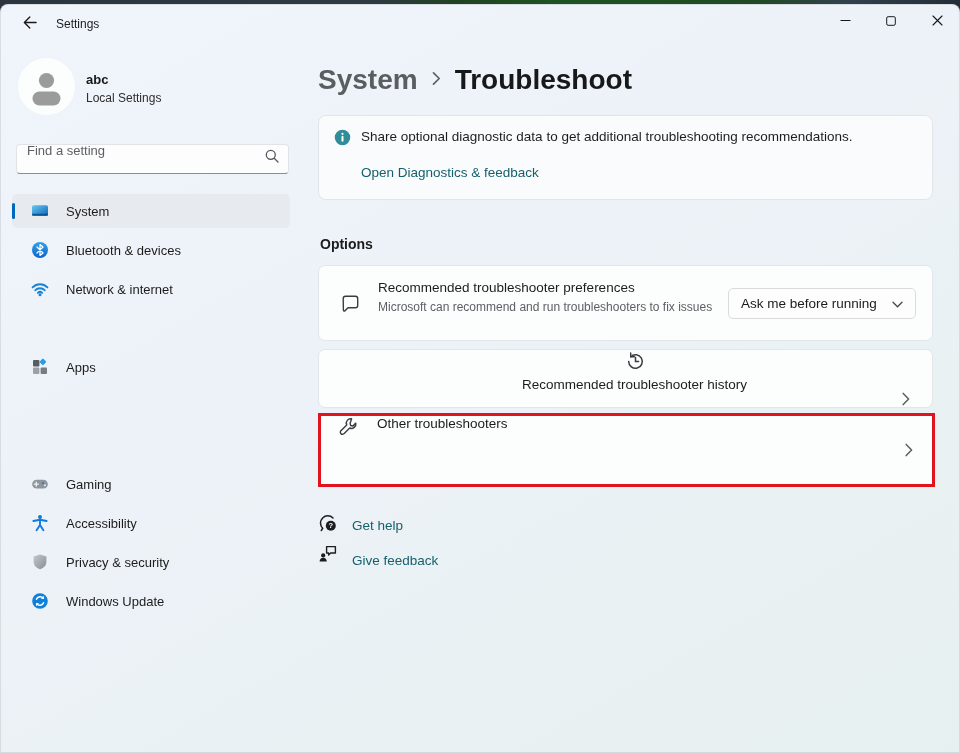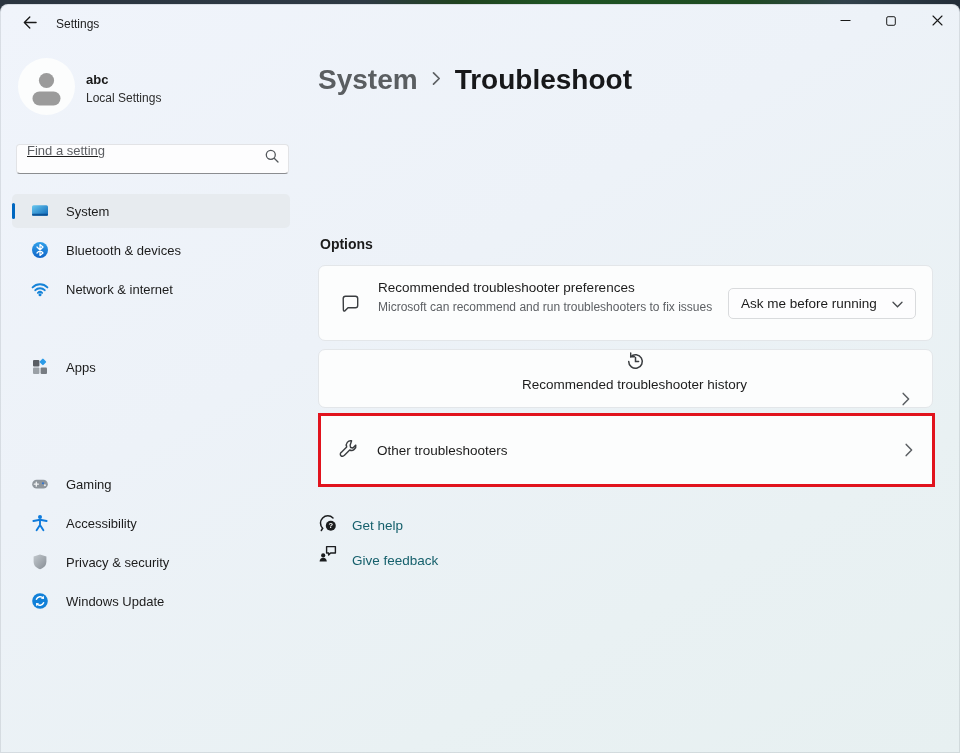--- a/index.html
+++ b/index.html
@@ -22,21 +22,20 @@
   .win-btn{width:46px;height:34px;display:flex;align-items:center;justify-content:center;cursor:pointer;}
   
   .avatar{position:absolute;left:18px;top:54px;width:57px;height:57px;border-radius:50%;}
   .user-name{position:absolute;left:86px;top:68px;font-size:13px;font-weight:bold;color:#191919;}
   .user-type{position:absolute;left:86px;top:87px;font-size:12px;color:#2d2d2d;}
   .search-wrap{position:absolute;left:16px;top:137px;width:273px;height:30px;}
   .search-wrap input{
     width:100%;height:100%;box-sizing:border-box;border:1px solid #e2e3e6;border-bottom:1px solid #8b8d90;
     border-radius:4px;background:#fdfdfe;padding:0 32px 16px 10px;font-size:13px;color:#1b1b1b;outline:none;
     font-family:"Liberation Sans",sans-serif;
-    text-decoration:underline;
   }
   .search-wrap input::placeholder{color:#5d5f63;opacity:1;}
   .search-icon{position:absolute;right:9px;top:7px;pointer-events:none;}
   .nav-item{position:absolute;left:12px;width:278px;height:34px;border-radius:5px;display:flex;align-items:center;cursor:pointer;}
   .nav-item.selected{background:#e7ebef;}
   .pill{position:absolute;left:0;top:9px;width:3px;height:16px;border-radius:2px;background:#0067c0;}
   .nav-ic{margin-left:18px;width:20px;height:20px;display:flex;align-items:center;justify-content:center;}
   .nav-label{margin-left:16px;font-size:13px;color:#1c1c1c;white-space:nowrap;}
   
   .crumb{position:absolute;left:318px;top:56px;height:40px;display:flex;align-items:center;gap:14px;}
@@ -56,21 +55,21 @@
     position:absolute;right:16px;top:22px;width:188px;height:31px;box-sizing:border-box;
     background:#fdfdfe;border:1px solid #d9dbdd;border-radius:5px;display:flex;align-items:center;
     justify-content:space-between;padding:0 12px;font-size:13.5px;color:#1b1b1b;cursor:pointer;
   }
   .row-card{display:flex;align-items:center;cursor:pointer;flex-direction:column;}
   .card2{top:345px;height:59px;}
   .card2 .row-ic{margin-left:19px;}
   .row-title{margin-left:18px;font-size:13.5px;color:#1c1c1c;}
   .row-chev{margin-left:auto;margin-right:22px;display:flex;align-items:center;}
   .hl{position:absolute;left:318px;top:409px;width:617px;height:74px;border:3px solid #e1131d;box-sizing:border-box;background:#fcfdfd;}
-  .card3{position:absolute;inset:0;display:flex;align-items:center;cursor:pointer;}
+  .card3{position:absolute;inset:0;display:flex;cursor:pointer;}
   .card3 .row-ic{margin-left:17px;}
   .card3 .row-chev{margin-right:19px;}
   .flink{position:absolute;left:318px;height:22px;display:flex;align-items:center;gap:13px;cursor:pointer;}
   .flink1{top:510px;}
   .flink2{top:542px;align-items:flex-end;}
   .flink-label{font-size:13.5px;color:#16606c;}
 </style>
 </head>
 <body>
 
@@ -241,20 +240,31 @@
   <div class="crumb">
     <span class="crumb-parent">System</span>
     <span>
       <svg width="9" height="15" viewBox="0 0 9 15" fill="none" stroke="#5e6164" stroke-width="1.7" stroke-linecap="round" stroke-linejoin="round">
           <path d="M1.5 1.8 L7.2 7.5 L1.5 13.2"></path>
         </svg>
     </span>
     <span class="crumb-current">Troubleshoot</span>
   </div>
 
+  <div class="banner">
+    <span class="banner-ic">
+      <svg width="17" height="17" viewBox="0 0 18 18">
+          <circle cx="9" cy="9" r="8.2" fill="#2e8d99"></circle>
+          <circle cx="9" cy="5.1" r="1.15" fill="#fff"></circle>
+          <rect x="7.95" y="7.2" width="2.1" height="6.3" rx="1.05" fill="#fff"></rect>
+        </svg>
+    </span>
+    <div class="banner-text">Share optional diagnostic data to get additional troubleshooting recommendations.</div>
+    <div class="banner-link">Open Diagnostics &amp; feedback</div>
+  </div>
 
   <div class="options-label">Options</div>
 
   <div class="card card1">
     <span class="c1-icon">
       <svg width="21" height="21" viewBox="0 0 21 21" fill="none" stroke="#3a3d40" stroke-width="1.4" stroke-linejoin="round">
           <path d="M3.2 5.6 a2.3 2.3 0 0 1 2.3-2.3 h9.9 a2.3 2.3 0 0 1 2.3 2.3 v6.8 a2.3 2.3 0 0 1-2.3 2.3 H8 l-3 3.1 c-.6 .6-1.6 .2-1.6-.7 z"></path>
         </svg>
     </span>
     <div class="c1-title">Recommended troubleshooter preferences</div>

